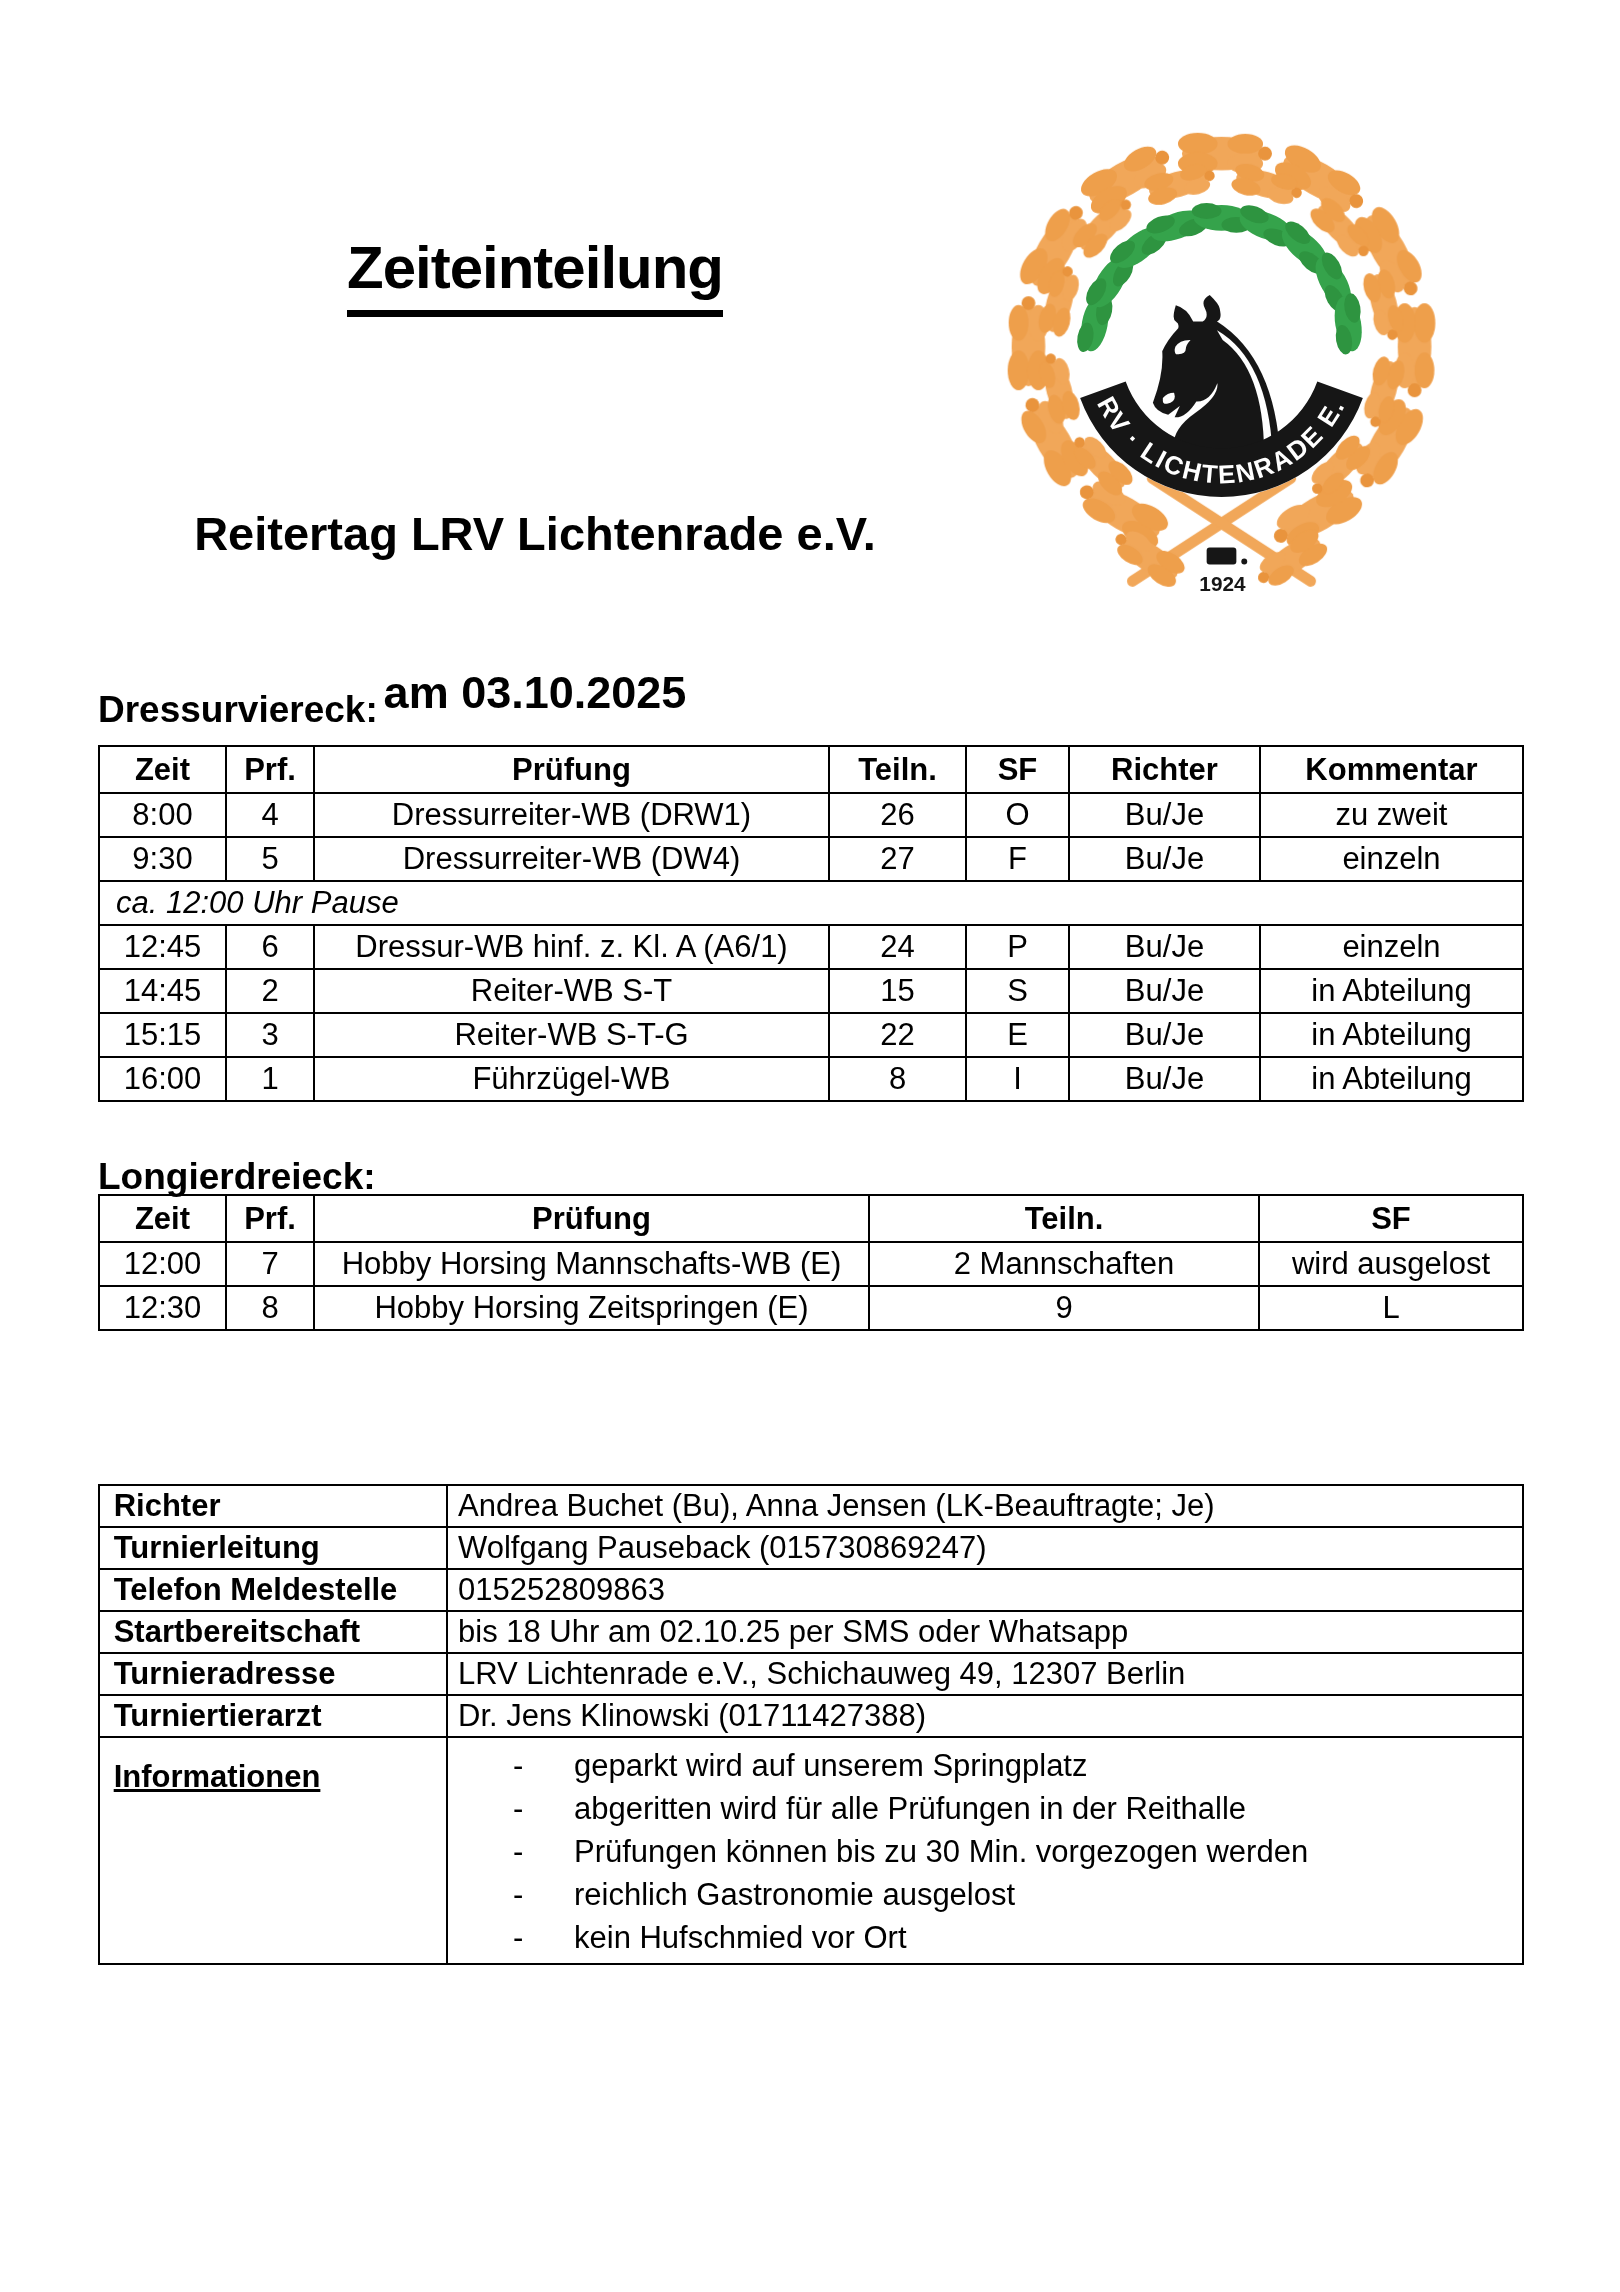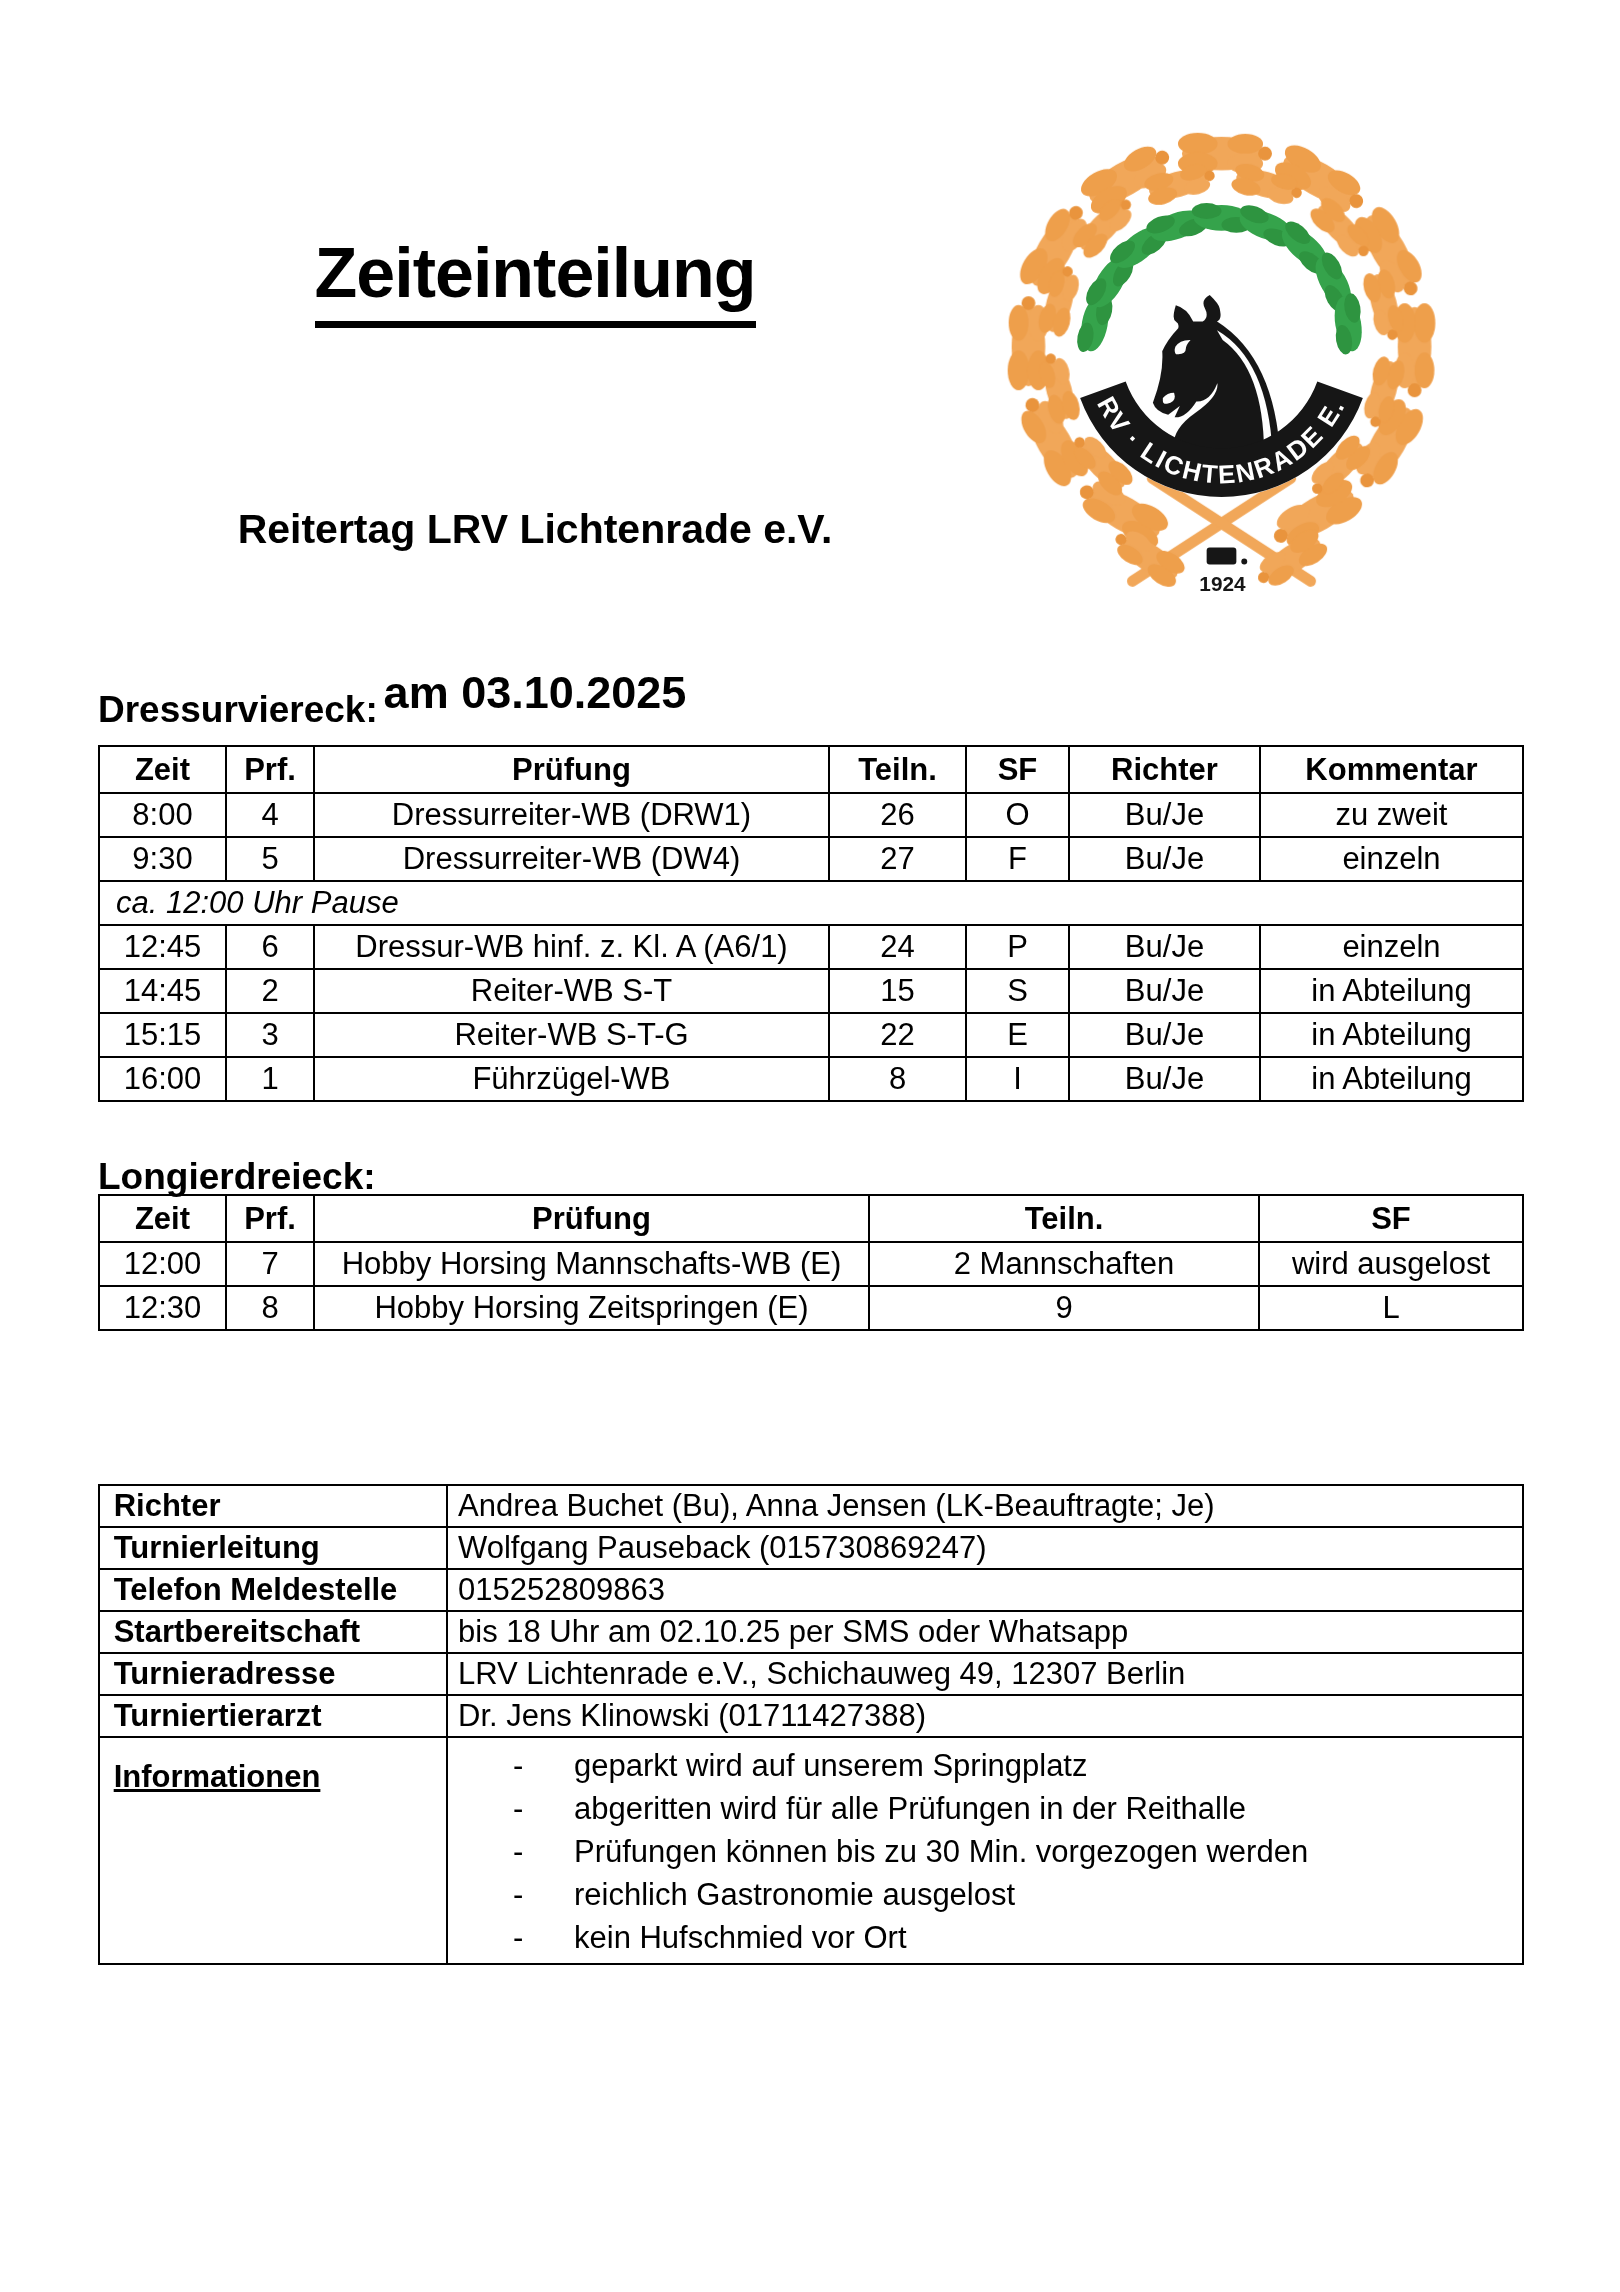--- a/index.html
+++ b/index.html
@@ -7,26 +7,26 @@
     position:relative;
     width:1620px;height:2293px;
     background:#ffffff;
     font-family:"Liberation Sans","DejaVu Sans",sans-serif;
     color:#000;
     overflow:hidden;
   }
   .title-block{position:absolute;left:98px;width:874px;text-align:center;}
   .main-title{
     top:233px;
-    font-size:70px;font-weight:bold;letter-spacing:-1px;
+    font-size:60px;font-weight:bold;letter-spacing:-1px;
   }
   .main-title span{
     display:inline-block;border-bottom:7.8px solid #000;padding-bottom:7.8px;
   }
-  .subtitle{top:506px;font-size:41px;font-weight:bold;}
+  .subtitle{top:506px;font-size:47px;font-weight:bold;}
   .date-line{top:655px;font-size:45px;font-weight:bold;margin-top:12px;}
 
   .logo{position:absolute;left:988px;top:114px;width:467px;height:490px;}
 
   .section-heading{
     position:absolute;left:98px;
     font-size:37px;font-weight:bold;
   }
   .h-dressur{top:689px;}
   .h-longier{top:1140px;margin-top:16px;}

